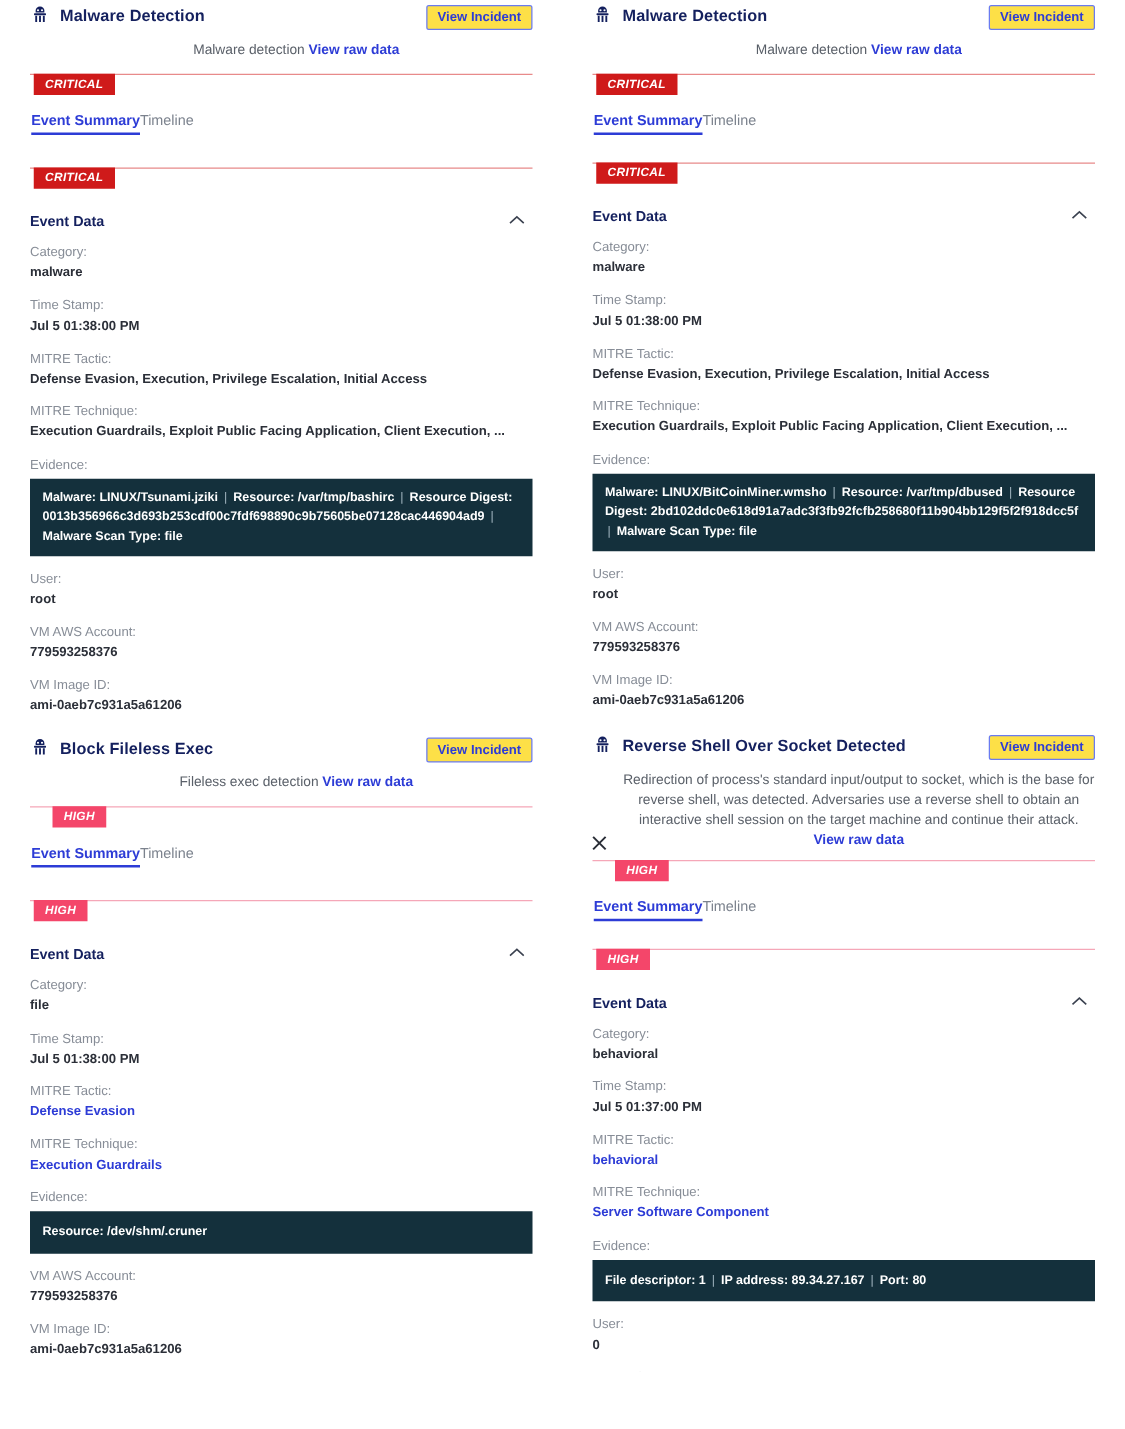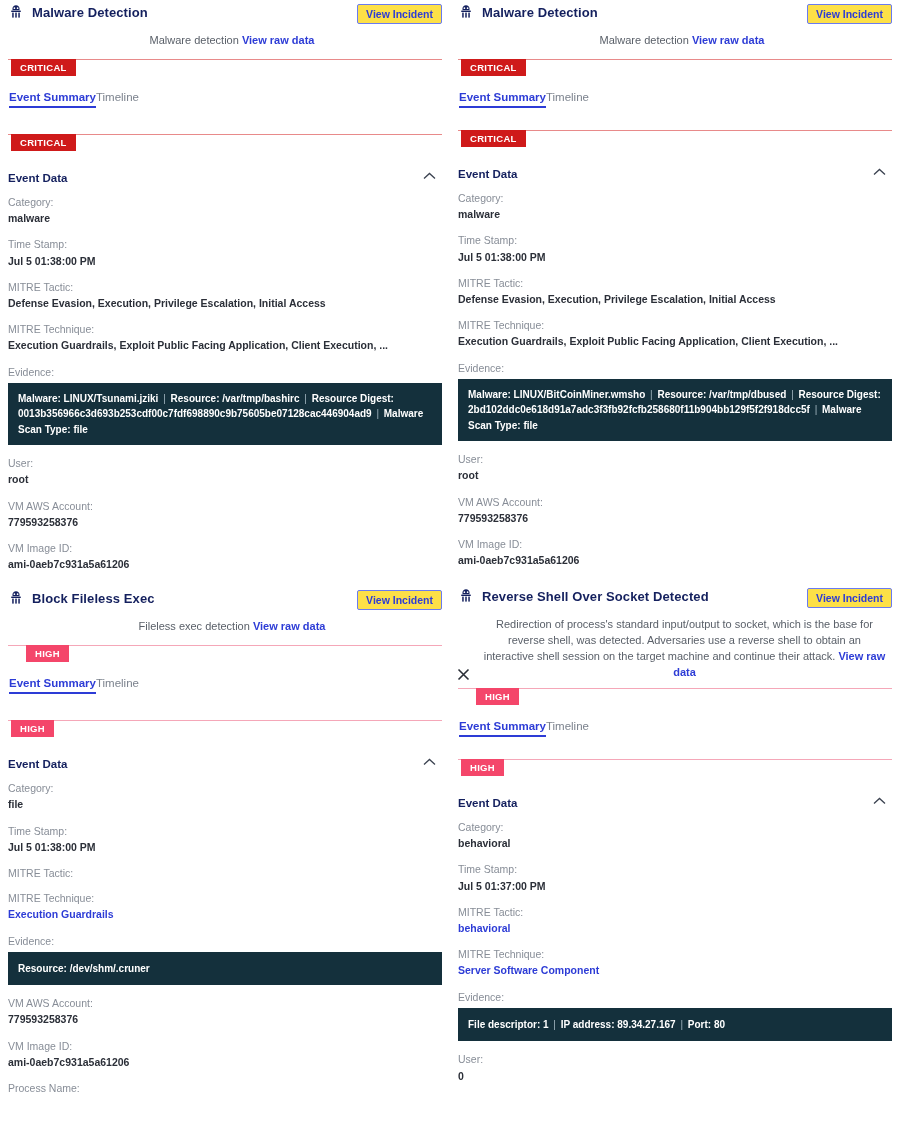--- a/index.html
+++ b/index.html
@@ -4,21 +4,21 @@
 <style>
   * { box-sizing: border-box; margin: 0; padding: 0; }
   html, body {
     width: 900px; height: 1143px;
     background: #ffffff;
     font-family: "Liberation Sans", sans-serif;
     color: #2b2f38;
     overflow: hidden;
   }
   .page { position: relative; width: 900px; height: 1143px; display: flex; }
-  .panel { width: 450px; height: 1097px; position: relative; overflow: hidden; padding: 0 8px; }
+  .panel { width: 450px; height: 1097px; position: relative; overflow: hidden; padding: 0 24px; }
   .panel.right { border-left: 0; }
 
   
   .ev-head { display: flex; align-items: flex-start; justify-content: space-between; padding-top: 4px; }
   .ev-head-left { display: flex; align-items: center; gap: 8px; }
   .bug-icon { width: 16px; height: 16px; flex: 0 0 16px; display: block; }
   .ev-title { font-size: 13px; font-weight: bold; color: #14205e; letter-spacing: .1px; }
   .view-incident {
     border: 1px solid #6a7bf0; color: #2d3cd6; background: #fde047;
     font-size: 10.5px; font-weight: bold; padding: 3px 8px; border-radius: 2px;
@@ -28,21 +28,21 @@
     font-size: 11px; color: #5a6069; margin: 9px 0 0 24px; line-height: 1.45; max-width: 400px; text-align: center;
   }
   .ev-desc .rawlink { color: #2d3cd6; font-weight: bold; cursor: pointer; }
 
   
   .sev-strip { position: relative; margin-top: 10px; height: 16px; }
   .sev-strip .rule { position: absolute; left: 0; right: 0; top: 0; height: 1px; }
   .sev-strip .badge {
     position: absolute; left: 3px; top: 0px;
     font-size: 9.5px; font-weight: bold; color: #fff;
-    padding: 3px 9px 3px 9px; letter-spacing: .3px;
+    padding: 3px 9px 3px 9px; letter-spacing: .3px; font-style: italic;
   }
   .sev-critical .rule { background: #e88a8a; }
   .sev-critical .badge { background: #cf1a1a; }
   .sev-high .rule { background: #f5a7b8; }
   .sev-high .badge { background: #f4466a; }
   .sev-strip.indent .badge { left: 18px; }
 
   
   .tabs { display: flex; margin-top: 16px; padding-left: 1px; }
   .tab { font-size: 11.5px; color: #7b828d; padding-bottom: 3px; cursor: pointer; }
@@ -196,20 +196,21 @@
       <div class="field">
         <div class="k">Category:</div>
         <div class="v">file</div>
       </div>
       <div class="field">
         <div class="k">Time Stamp:</div>
         <div class="v">Jul 5 01:38:00 PM</div>
       </div>
       <div class="field">
         <div class="k">MITRE Tactic:</div>
+        <div class="v link">Defense Evasion</div>
       </div>
       <div class="field">
         <div class="k">MITRE Technique:</div>
         <div class="v link">Execution Guardrails</div>
       </div>
       <div class="field">
         <div class="k">Evidence:</div>
         <div class="evidence-box" style="padding:9px 10px">Resource: /dev/shm/.cruner</div>
       </div>
       <div class="field">

